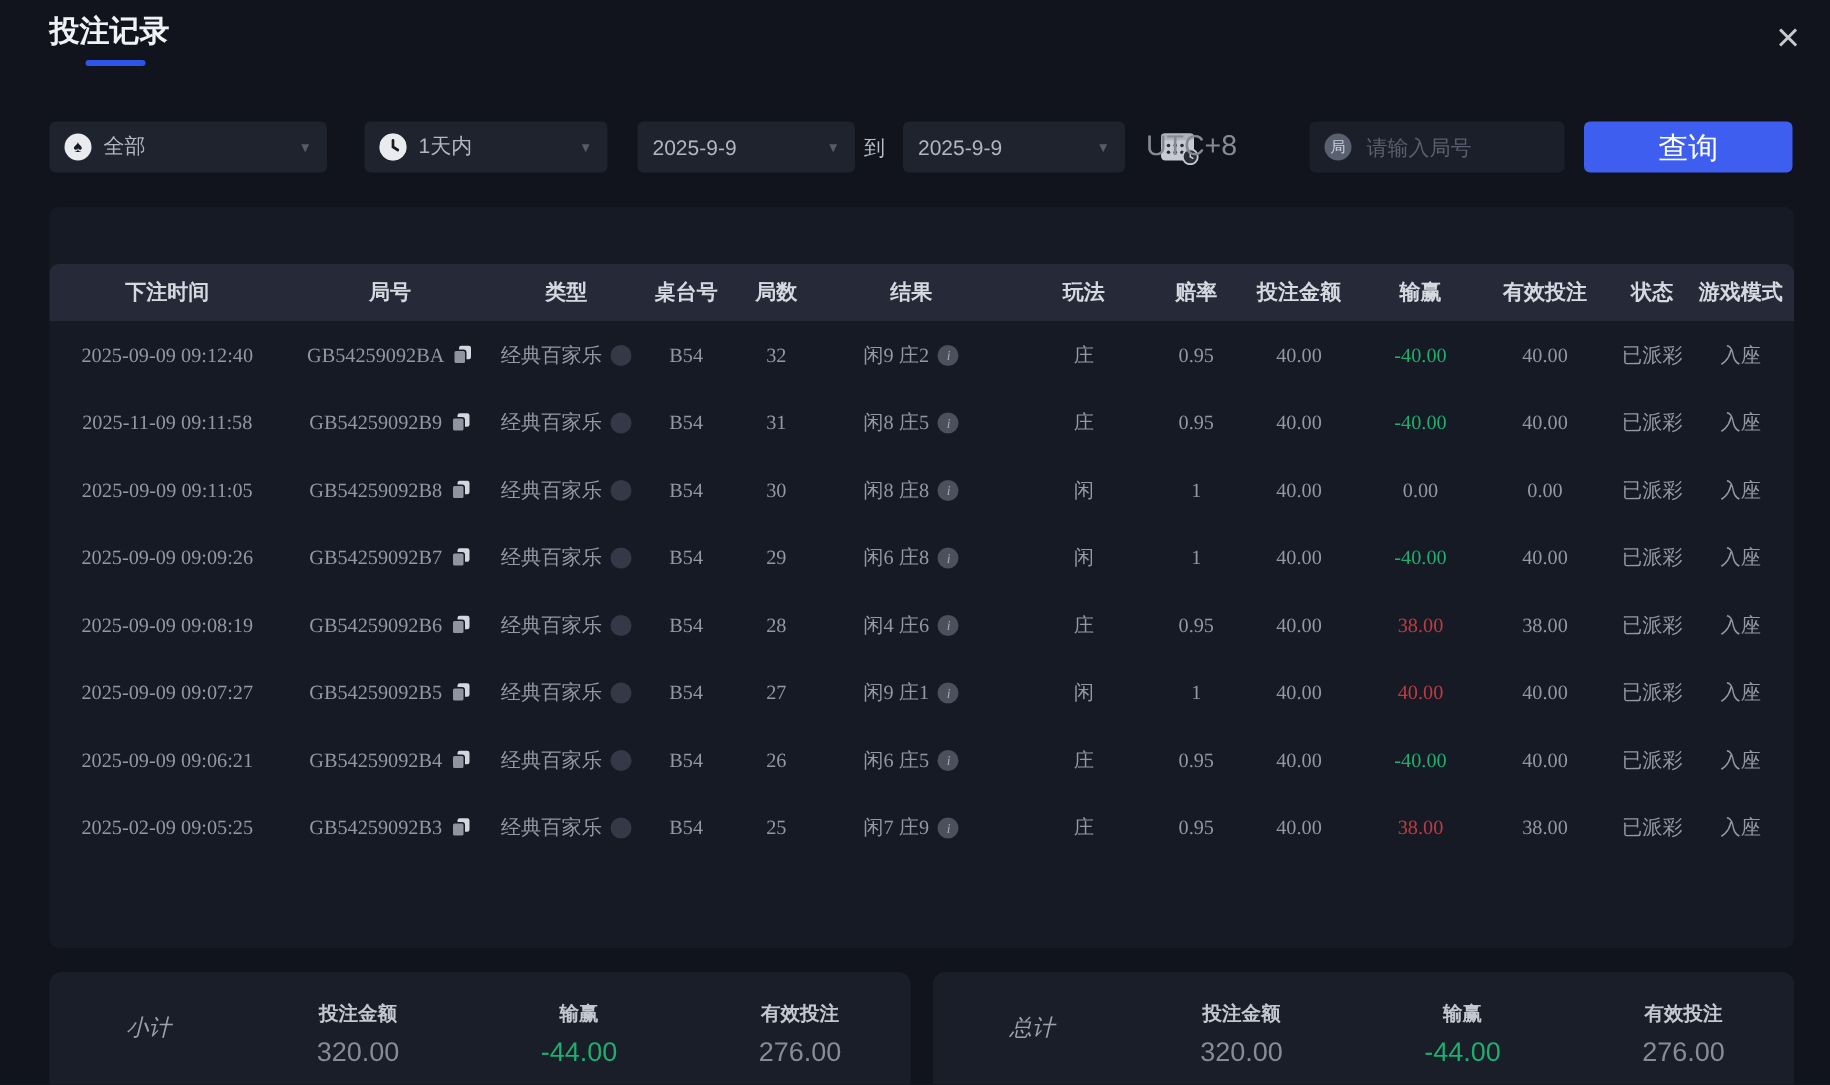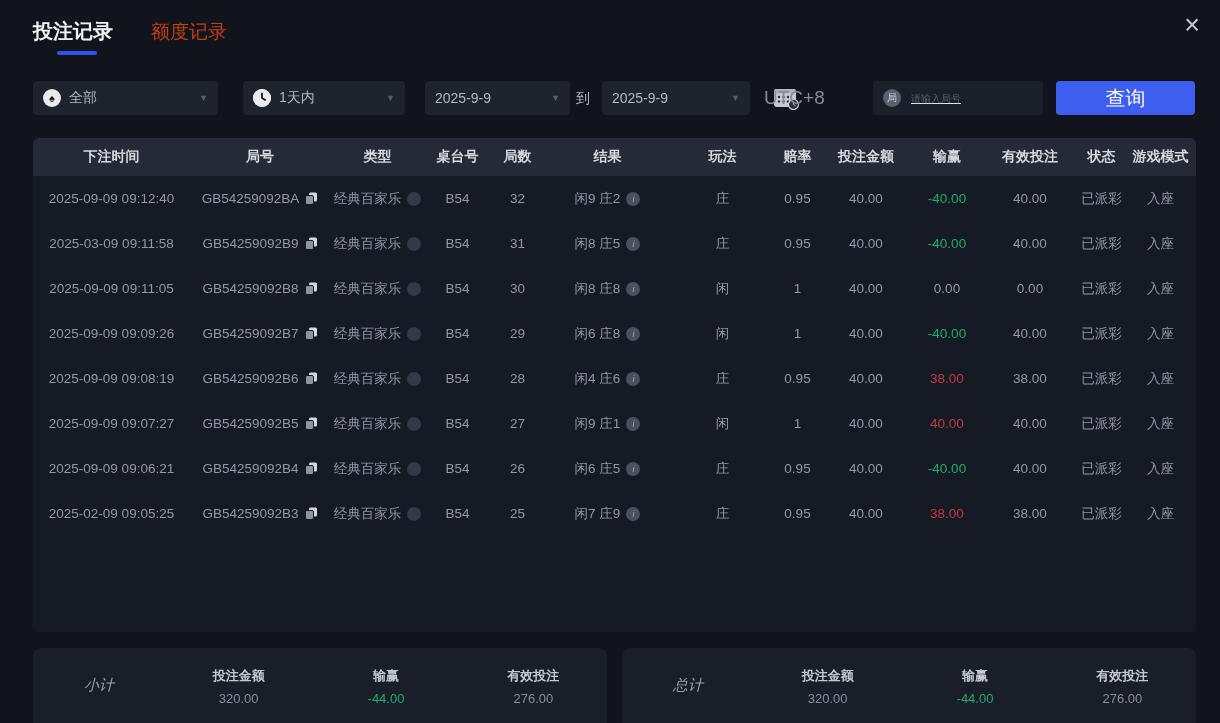--- a/index.html
+++ b/index.html
@@ -5,21 +5,21 @@
   html,body{margin:0;padding:0;}
   body{
     width:1220px;height:723px;overflow:hidden;position:relative;
     background:#11141d;
     font-family:"Liberation Sans","DejaVu Sans",sans-serif;
     -webkit-font-smoothing:antialiased;
   }
   .abs{position:absolute;}
 
   
-  .tab-bar{left:33px;top:18px;display:flex;gap:38px;align-items:baseline;}
+  .tab-bar{left:33px;top:7px;display:flex;gap:38px;align-items:baseline;flex-direction:column;}
   .tab{cursor:pointer;position:relative;padding-bottom:10px;}
   .tab-active{font-size:20px;font-weight:700;color:#f0f2f5;}
   .tab-inactive{font-size:19px;color:#c2410c;}
   .tab-underline{position:absolute;left:24px;bottom:0;width:40px;height:4px;border-radius:2px;background:#2e55ea;}
   .close-btn{right:14px;top:10px;font-size:27px;color:#c6c9cf;cursor:pointer;line-height:1;padding:2px 6px;}
 
   
   .chip{
     position:absolute;top:81px;height:34px;background:#1e232e;border-radius:4px;
     display:flex;align-items:center;color:#b2b6c0;font-size:14px;box-sizing:border-box;
@@ -37,39 +37,39 @@
   .round-input-wrap{
     position:absolute;left:873px;top:81px;width:170px;height:34px;background:#1a1f2a;
     border-radius:4px;display:flex;align-items:center;padding:0 10px;box-sizing:border-box;
   }
   .round-badge{
     width:18px;height:18px;border-radius:50%;background:#596070;color:#cdd0d7;
     display:inline-flex;align-items:center;justify-content:center;font-size:10px;margin-right:8px;flex:0 0 auto;
   }
   .round-input{
     flex:1;min-width:0;background:transparent;border:none;outline:none;
-    color:#e5e5e5;font-size:10px;font-family:inherit;text-decoration:underline;
+    color:#e5e5e5;font-size:14px;font-family:inherit;
   }
   .round-input::placeholder{color:#595f6c;}
   .query-btn{
     left:1056px;top:81px;width:139px;height:34px;background:#3e5ef0;border-radius:4px;
     color:#ffffff;font-size:20px;display:flex;align-items:center;justify-content:center;
     cursor:pointer;border:none;font-family:inherit;
   }
 
   
   .table-card{left:33px;top:138px;width:1163px;height:494px;background:#161a24;border-radius:6px;}
   .grid-row{
     display:grid;
     grid-template-columns:157px 140px 95px 65px 55px 125px 105px 45px 92px 70px 96px 47px 71px;
     align-items:center;
   }
-  .thead{height:38px;background:#262a38;border-radius:6px 6px 0 0;font-size:14px;font-weight:700;color:#d5d8df;}
+  .thead{height:38px;background:#262a38;border-radius:6px 6px 0 0;font-size:14px;font-weight:700;color:#d5d8df;margin-top:38px;}
   .th{text-align:center;}
-  .tr{height:45px;font-size:13.5px;color:#9298a4;}
+  .tr{height:45px;font-size:13.5px;color:#9298a4;font-family:Liberation Serif, serif;}
   .td{display:flex;align-items:center;justify-content:center;gap:6px;white-space:nowrap;}
   .copy-icon{display:inline-flex;cursor:pointer;}
   .type-dot{width:14px;height:14px;border-radius:50%;background:#333947;display:inline-block;}
   .info-icon{
     width:14px;height:14px;border-radius:50%;background:#4a505c;color:#a6abb5;
     display:inline-flex;align-items:center;justify-content:center;
     font-size:9px;font-style:italic;cursor:pointer;flex:0 0 auto;
   }
   .wl-neg{color:#1fae6e;}
   .wl-pos{color:#c13a41;}
@@ -78,21 +78,21 @@
   
   .panel{
     position:absolute;top:648px;height:85px;background:#1a1e29;border-radius:8px;
     display:flex;align-items:flex-start;padding-top:19px;box-sizing:border-box;
   }
   .panel-left{left:33px;width:574px;}
   .panel-right{left:622px;width:574px;}
   .panel-label{width:132px;text-align:center;color:#9ba0ab;font-size:15px;margin-top:9px;font-style:italic;}
   .sum-col{flex:1;text-align:center;}
   .sum-col .k{font-size:13px;font-weight:700;color:#c3c7cf;margin-bottom:6px;}
-  .sum-col .v{font-size:13px;color:#878c98;}
+  .sum-col .v{font-size:18px;color:#878c98;}
   .sum-col .v.wl-neg{color:#1fae6e;}
 </style>
 </head>
 <body>
 
 <div>
 
   <div class="abs close-btn">×</div>
 
   <div class="abs tab-bar">
@@ -222,21 +222,21 @@
           <div class="td">
             <span>已派彩</span>
           </div>
           <div class="td">
             <span>入座</span>
           </div>
         </div>
 
         <div class="grid-row tr">
           <div class="td">
-            <span>2025-03-09 09:11:58</span>
+            <span>2025-11-09 09:11:58</span>
           </div>
           <div class="td">
             <span>GB54259092B9</span>
             <span class="copy-icon">
               <svg width="13" height="13" viewBox="0 0 13 13">
                 <rect x="4" y="0.5" width="8" height="9" rx="1.5" fill="#d4d7de"></rect>
                 <rect x="0.5" y="3.5" width="8" height="9" rx="1.5" fill="#8f949e" stroke="#161a24" stroke-width="1"></rect>
               </svg>
             </span>
           </div>

